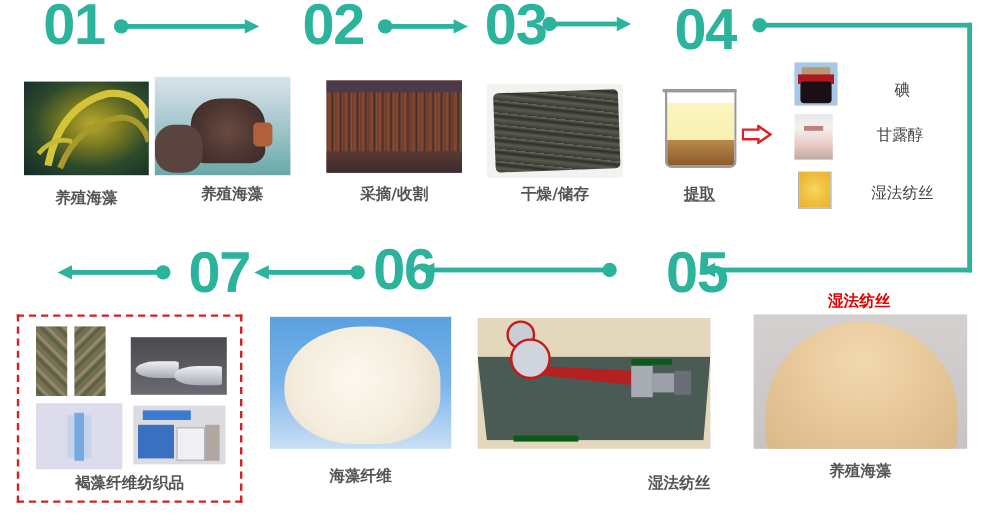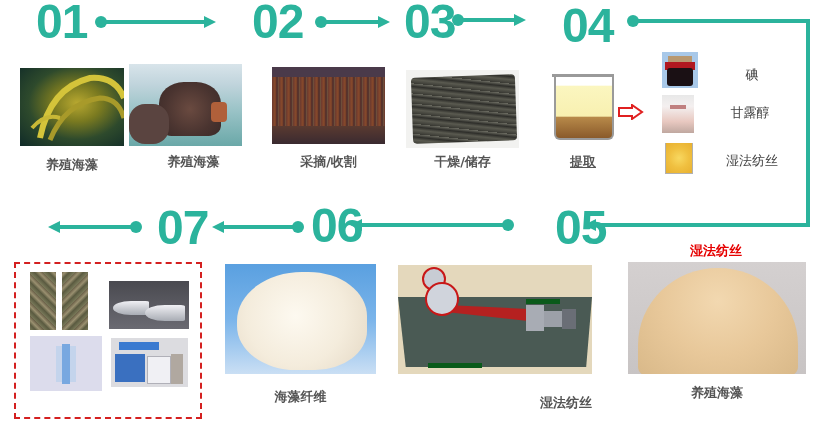--- a/index.html
+++ b/index.html
@@ -161,13 +161,14 @@
   <div class="img" style="left:14px; top:72px; width:72px; height:55px; background:#dcdcec;">
     <div style="position:absolute;left:26px;top:10px;width:20px;height:36px;background:#c4d4ec;"></div>
     <div style="position:absolute;left:32px;top:8px;width:8px;height:40px;background:#78a8e0;"></div>
   </div>
   <div class="img" style="left:95px; top:74px; width:77px; height:49px; background:#dcdce0;">
     <div style="position:absolute;left:8px;top:4px;width:40px;height:8px;background:#3a7ad0;"></div>
     <div style="position:absolute;left:4px;top:16px;width:30px;height:28px;background:#3a70c0;"></div>
     <div style="position:absolute;left:36px;top:18px;width:22px;height:26px;background:#f0f0f4;border:1px solid #b0b0b8;"></div>
     <div style="position:absolute;left:60px;top:16px;width:12px;height:30px;background:#b0a8a0;"></div>
   </div>
+  <div class="label" style="left:0; top:130px; width:184px;">褐藻纤维纺织品</div>
 </div>
 
 </body></html>

